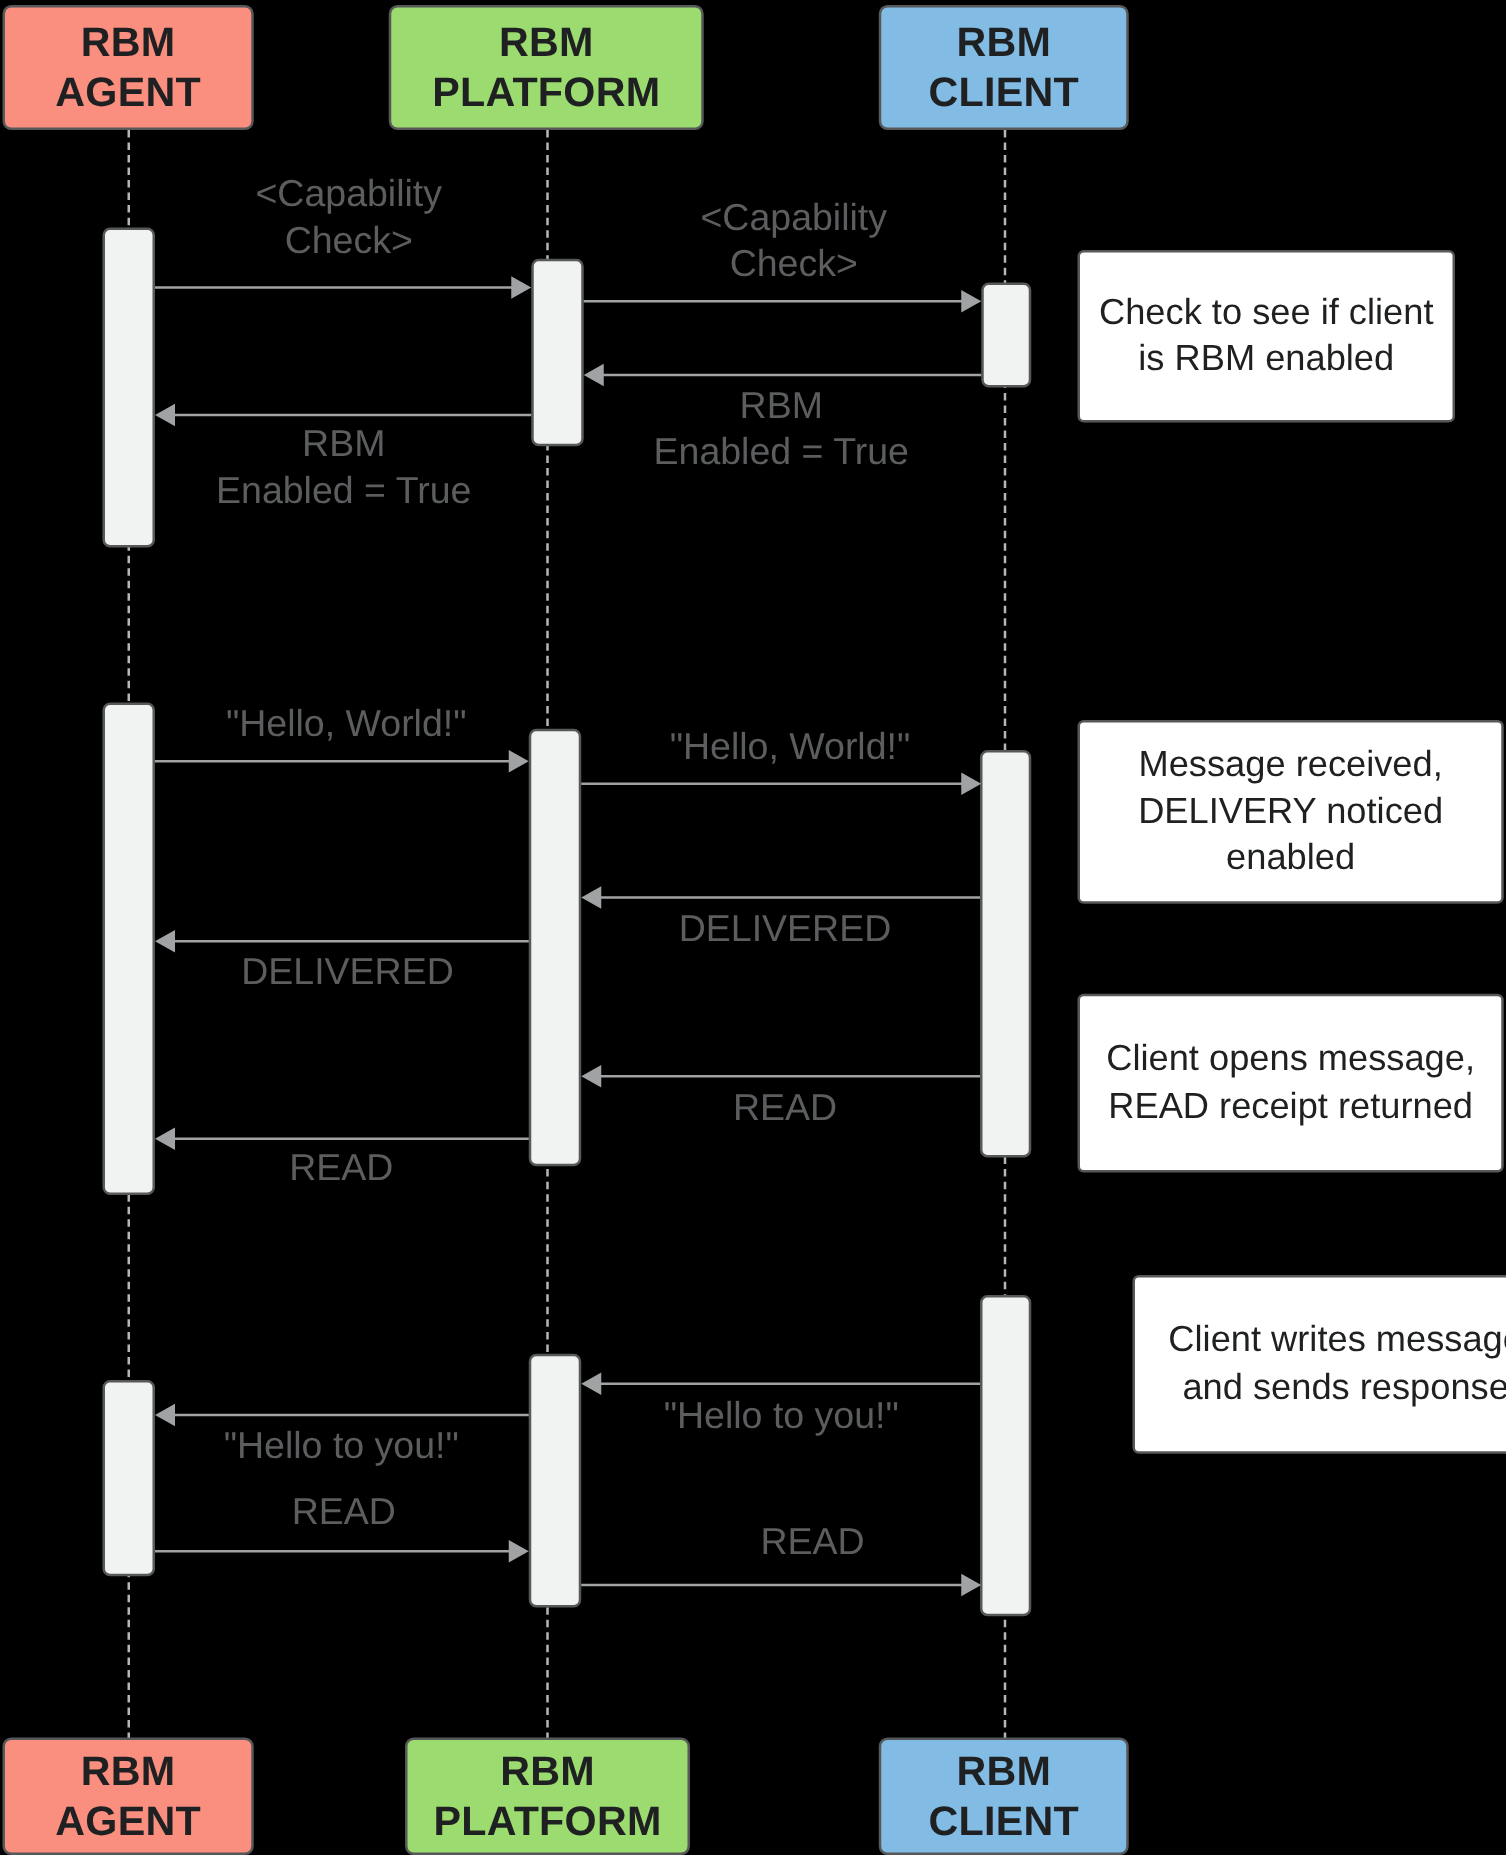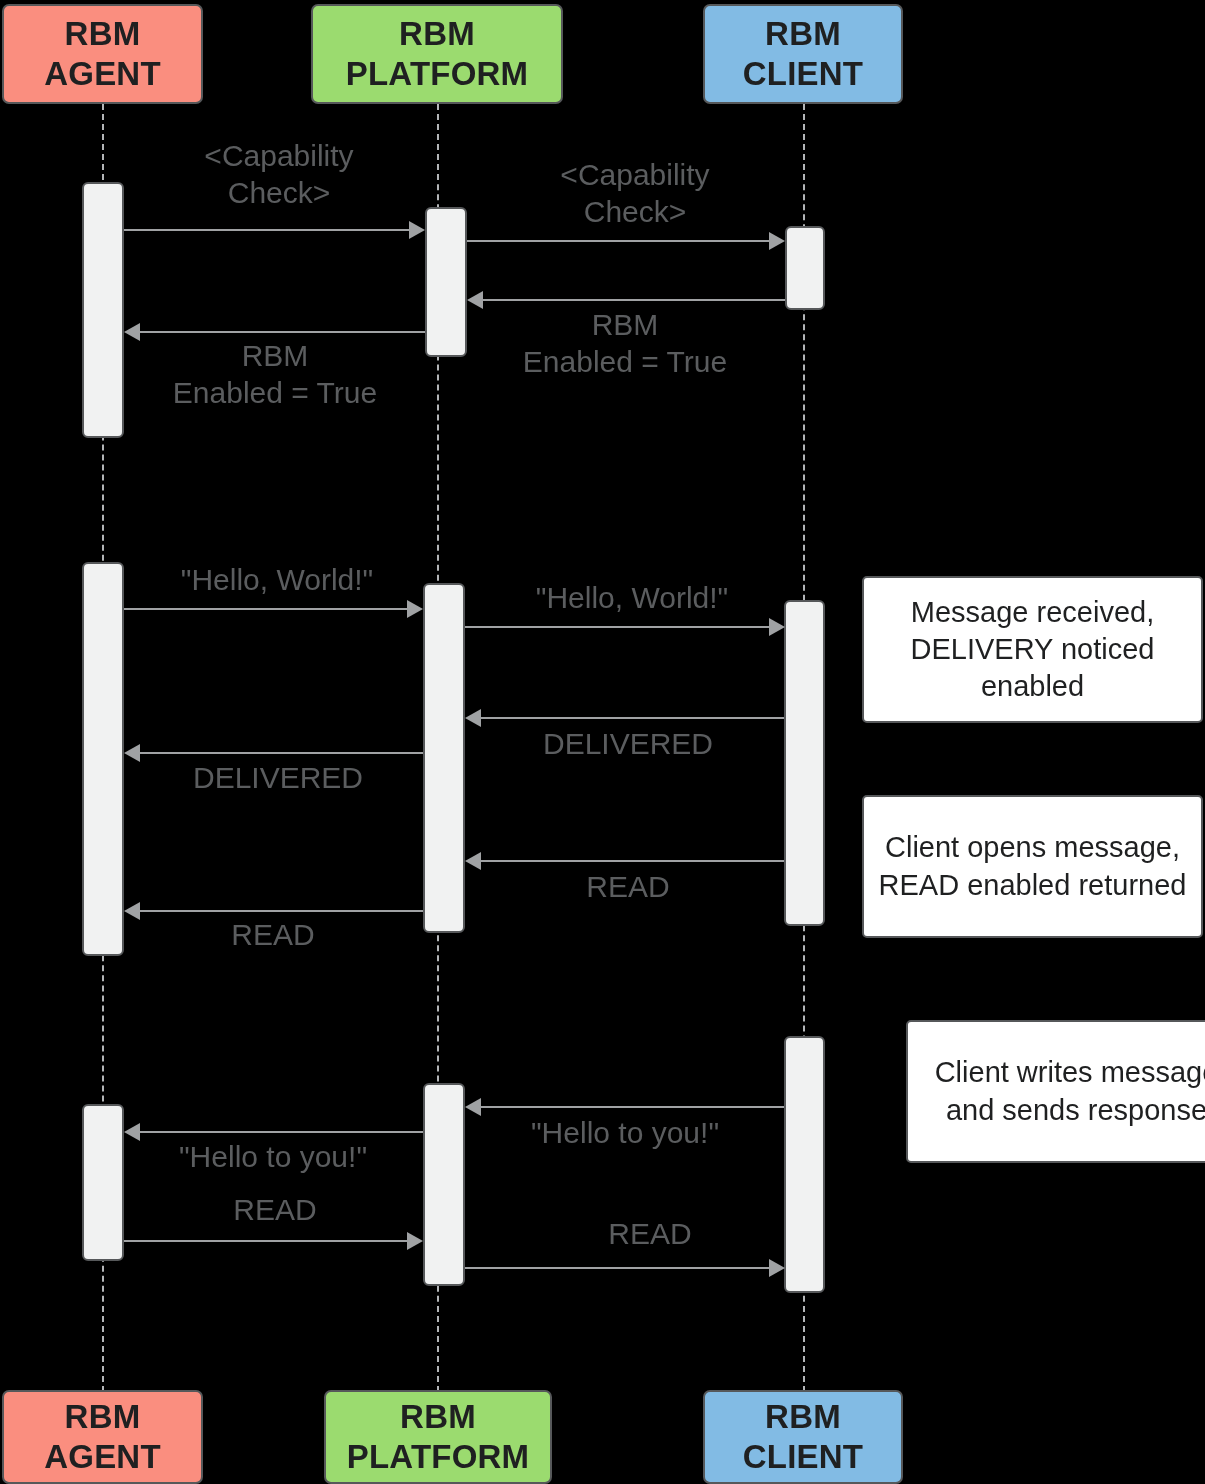--- a/index.html
+++ b/index.html
@@ -191,21 +191,22 @@
   <div class="arrowhead left" style="left:124px; top:1123px;"></div>
 
   <div class="msg-label" style="left:195px; top:1192px; width:160px;">READ</div>
   <div class="msg-line" style="left:124px; top:1240px; width:295px;"></div>
   <div class="arrowhead right" style="left:407px; top:1232px;"></div>
 
   <div class="msg-label" style="left:570px; top:1216px; width:160px;">READ</div>
   <div class="msg-line" style="left:465px; top:1267px; width:317px;"></div>
   <div class="arrowhead right" style="left:769px; top:1259px;"></div>
 
+  <div class="note" style="left:862px; top:200px; width:302px; height:138px;">Check to see if client is RBM enabled</div>
 
   <div class="note" style="left:862px; top:576px; width:341px; height:147px;">Message received, DELIVERY noticed enabled</div>
 
-  <div class="note" style="left:862px; top:795px; width:341px; height:143px;">Client opens message, READ enabled returned</div>
+  <div class="note" style="left:862px; top:795px; width:341px; height:143px;">Client opens message, READ receipt returned</div>
 
   <div class="note" style="left:906px; top:1020px; width:341px; height:143px;">Client writes message and sends response</div>
 
 
 </div>
 
 </body></html>

